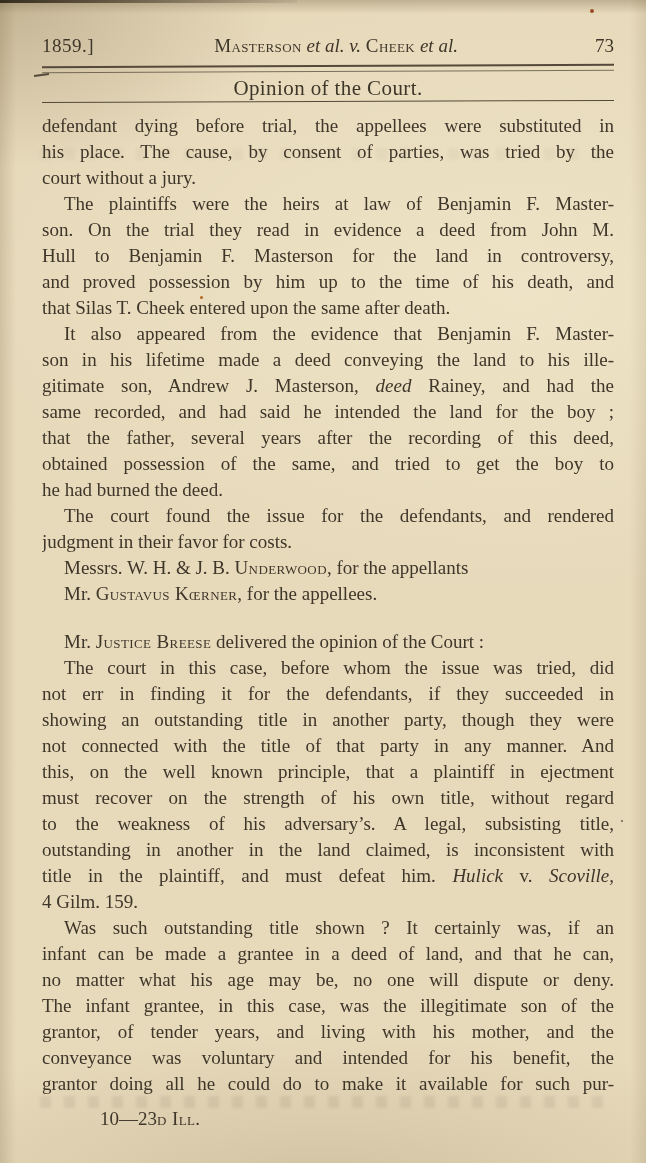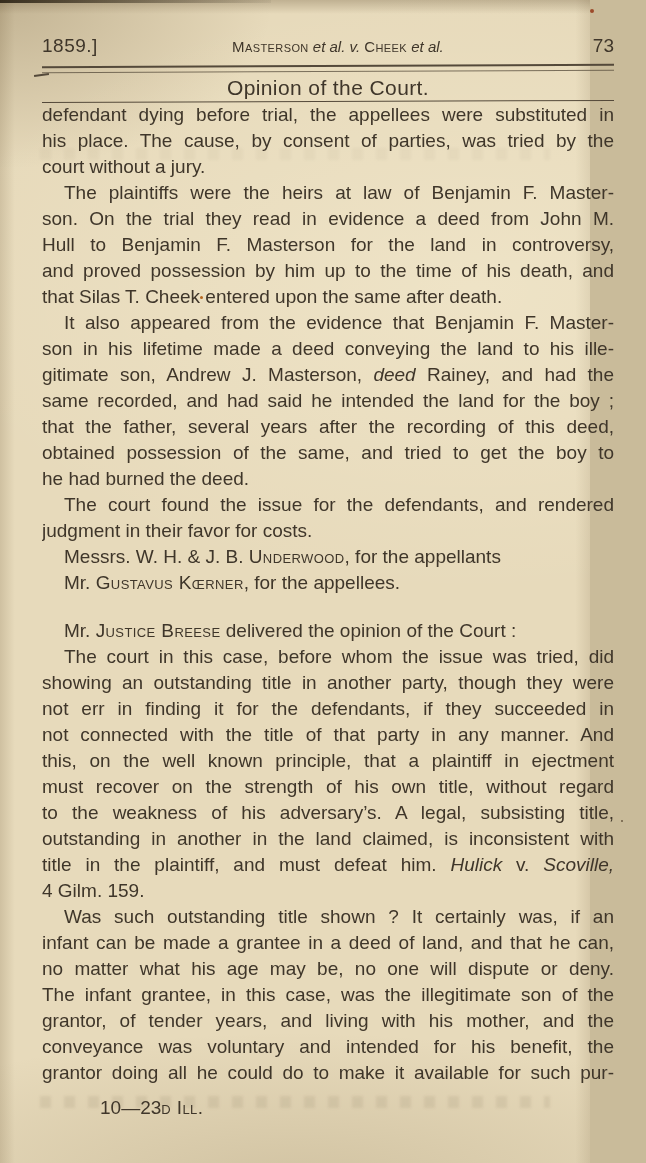--- a/index.html
+++ b/index.html
@@ -3,45 +3,45 @@
 <meta charset="utf-8">
 <style>
   :root{
     --paper:#e7dabb;
     --ink:#3f362a;
     --rule:#54493a;
   }
   html,body{margin:0;padding:0;}
   body{width:646px;height:1163px;overflow:hidden;background:#c9bb9a;}
   .page{
-    position:relative;width:590px;height:1163px;
-    font-family:Liberation Sans, sans-serif;
+    position:relative;width:646px;height:1163px;
+    font-family:Liberation Serif, serif;
     color:var(--ink);
     background-color:var(--paper);
     background-image:
       radial-gradient(ellipse 900px 500px at 80% 25%, rgba(255,248,224,0.30), transparent 60%),
       radial-gradient(ellipse 420px 260px at 0% 0%, rgba(110,90,55,0.30), transparent 65%),
       radial-gradient(ellipse 700px 220px at 50% 102%, rgba(120,100,60,0.20), transparent 70%),
       linear-gradient(90deg, rgba(110,90,55,0.20), transparent 2.5%, transparent 97.5%, rgba(110,90,55,0.14)),
       linear-gradient(180deg, rgba(90,70,40,0.28), transparent 1.2%);
   }
   .page::before{ 
     content:"";position:absolute;top:0;left:0;width:46%;height:3px;
     background:linear-gradient(90deg, rgba(28,20,8,0.8), rgba(28,20,8,0.05));
   }
   .content{position:absolute;left:42px;top:34px;width:572px;}
   .header-row{display:flex;justify-content:space-between;align-items:baseline;height:24px;line-height:24px;}
   .hdr-year{font-size:19px;letter-spacing:0.5px;}
-  .hdr-title{flex:1;text-align:center;font-size:15px;margin-left:24px;}
+  .hdr-title{flex:1;text-align:center;font-size:19px;margin-left:24px;}
   .hdr-page{font-size:19px;width:60px;text-align:right;}
   .rule-double{margin-top:7px;height:4px;border-top:2px solid var(--rule);border-bottom:1px solid rgba(84,73,58,0.75);transform:rotate(-0.25deg);}
   .rule-dash{position:absolute;left:-8px;top:40px;width:15px;height:2px;background:var(--rule);transform:rotate(-8deg);}
   .section-label{margin-top:6px;text-align:center;font-size:21px;letter-spacing:0.4px;line-height:20px;}
   .rule-single{margin-top:3px;border-top:1.5px solid var(--rule);transform:rotate(-0.2deg);}
-  .body-text{font-size:19px;}
+  .body-text{margin-top:11px;font-size:19px;}
   .para{margin:0;}
   .para.space-before{margin-top:22px;}
   .line{height:26px;line-height:26px;text-align:justify;text-align-last:justify;overflow:hidden;}
   .line.last{text-align-last:left;}
   .line.indent{padding-left:22px;}
   .seg-i{font-style:italic;}
   .seg-sc{font-variant:small-caps;letter-spacing:0.4px;}
   .footer-sig{margin-top:9px;padding-left:58px;font-size:19px;height:26px;line-height:26px;}
   .smudge{position:absolute;left:40px;right:40px;height:12px;opacity:0.55;filter:blur(1.6px);
     background:repeating-linear-gradient(90deg, rgba(95,80,55,0.18) 0 11px, transparent 11px 24px);}
@@ -103,22 +103,22 @@
           <div class="line indent last"><span class="seg-n">Messrs. W. H. &amp; J. B. </span><span class="seg-sc">Underwood</span><span class="seg-n">, for the appellants</span></div>
         </div>
         <div class="para">
           <div class="line indent last"><span class="seg-n">Mr. </span><span class="seg-sc">Gustavus Kœrner</span><span class="seg-n">, for the appellees.</span></div>
         </div>
         <div class="para space-before">
           <div class="line indent last"><span class="seg-n">Mr. </span><span class="seg-sc">Justice Breese</span><span class="seg-n"> delivered the opinion of the Court :</span></div>
         </div>
         <div class="para">
           <div class="line indent"><span class="seg-n">The court in this case, before whom the issue was tried, did</span></div>
+          <div class="line"><span class="seg-n">not err in finding it for the defendants, if they succeeded in</span></div>
           <div class="line"><span class="seg-n">showing an outstanding title in another party, though they were</span></div>
-          <div class="line"><span class="seg-n">not err in finding it for the defendants, if they succeeded in</span></div>
           <div class="line"><span class="seg-n">not connected with the title of that party in any manner. And</span></div>
           <div class="line"><span class="seg-n">this, on the well known principle, that a plaintiff in ejectment</span></div>
           <div class="line"><span class="seg-n">must recover on the strength of his own title, without regard</span></div>
           <div class="line"><span class="seg-n">to the weakness of his adversary’s. A legal, subsisting title,</span></div>
           <div class="line"><span class="seg-n">outstanding in another in the land claimed, is inconsistent with</span></div>
           <div class="line"><span class="seg-n">title in the plaintiff, and must defeat him. </span><span class="seg-i">Hulick</span><span class="seg-n"> v. </span><span class="seg-i">Scoville,</span></div>
           <div class="line last"><span class="seg-n">4 Gilm. 159.</span></div>
         </div>
         <div class="para">
           <div class="line indent"><span class="seg-n">Was such outstanding title shown ? It certainly was, if an</span></div>

